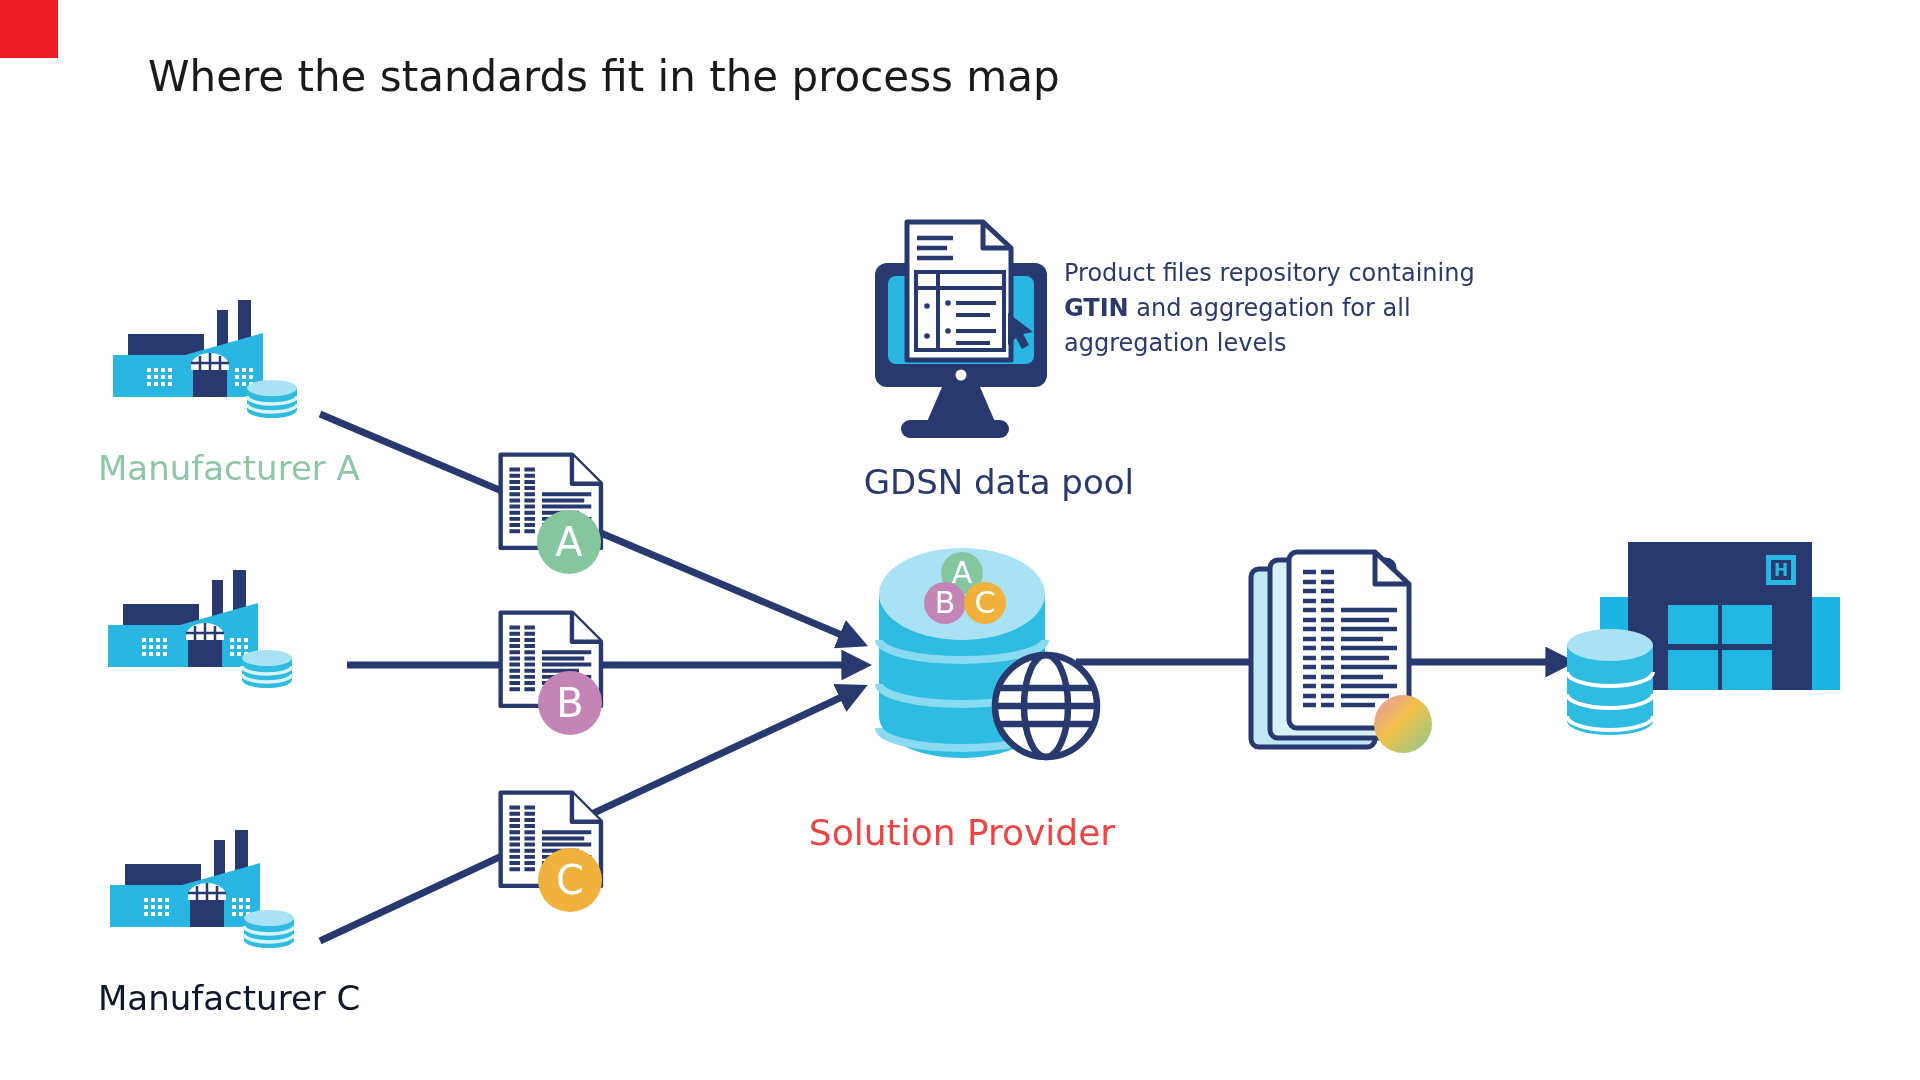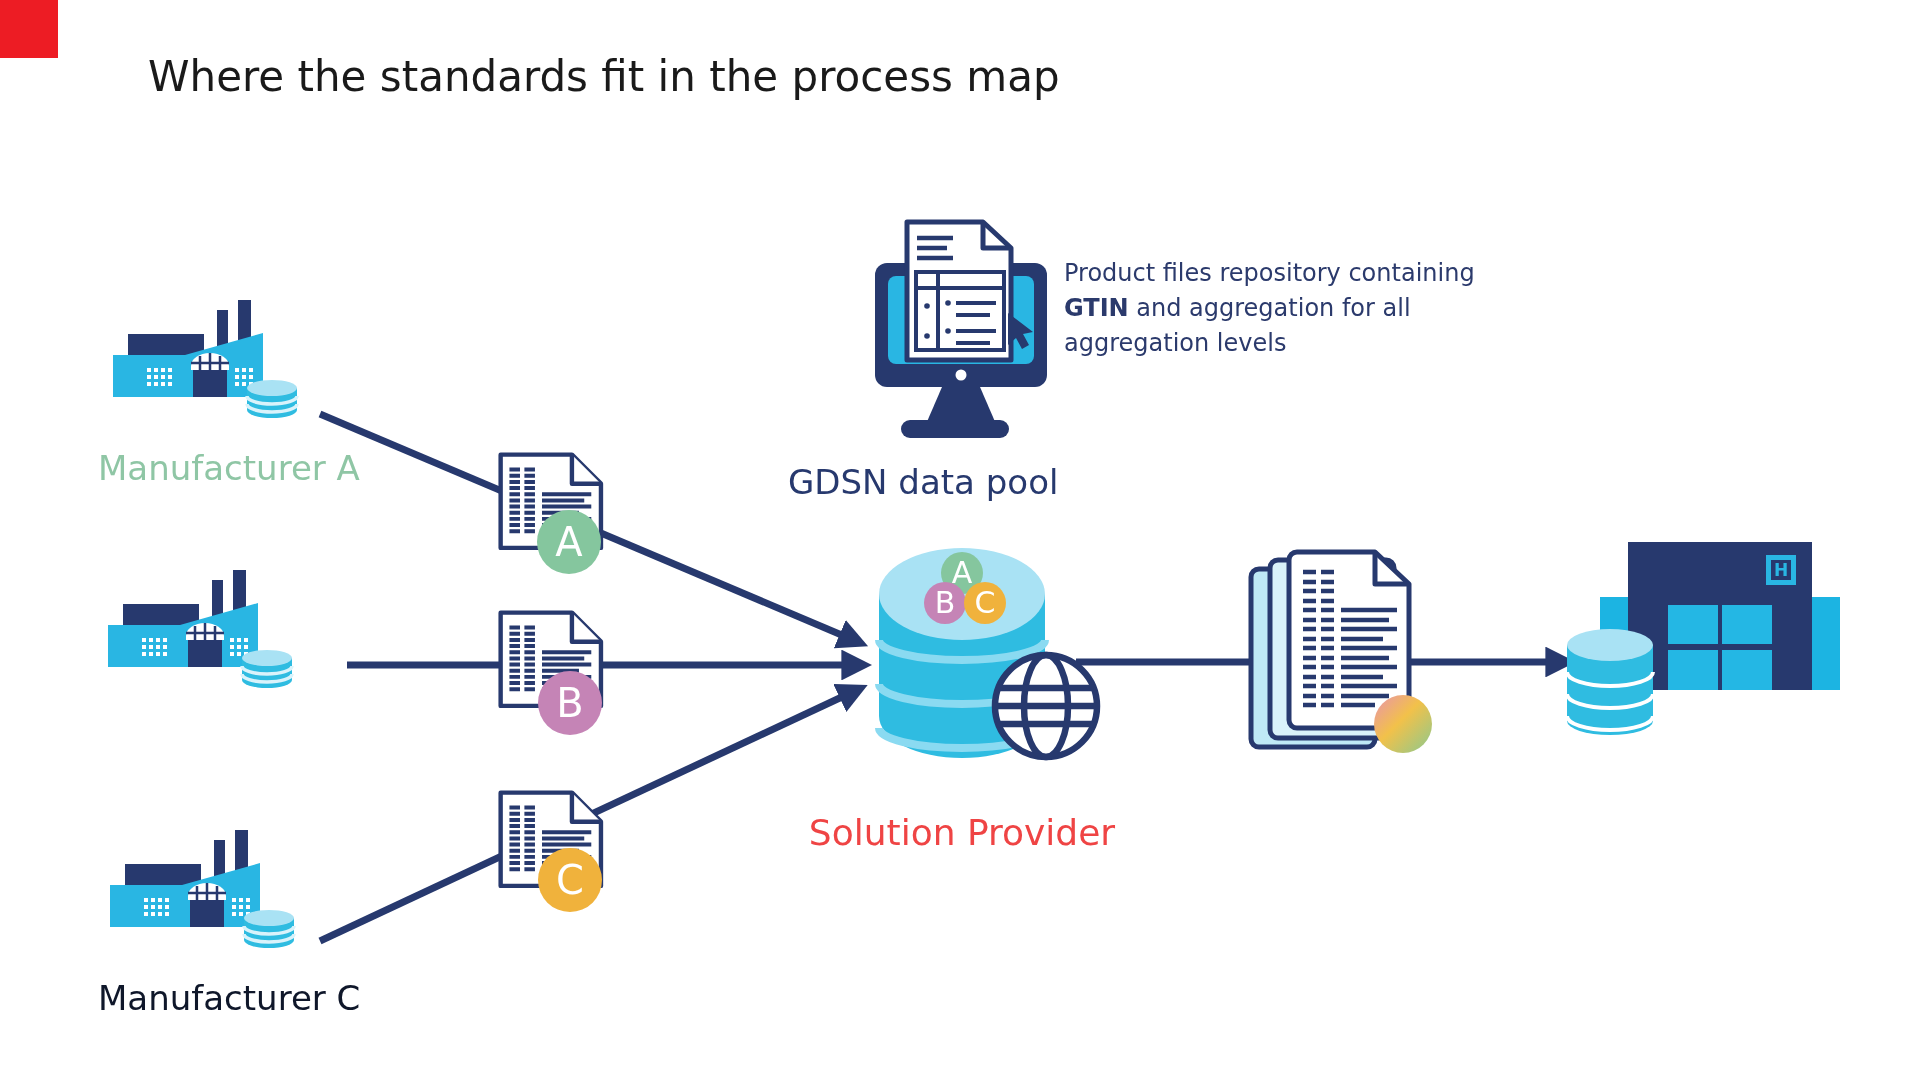--- a/index.html
+++ b/index.html
@@ -7,21 +7,21 @@
     position:relative;width:1920px;height:1080px;overflow:hidden;background:#ffffff;
     font-family:"DejaVu Sans","Liberation Sans",sans-serif;
   }
   .abs{position:absolute;}
   .corner-marker{left:0;top:0;width:58px;height:58px;background:#ed1c24;}
   .title{left:148px;top:52px;font-size:42px;color:#1a1a1a;letter-spacing:0px;white-space:nowrap;}
   .mfr-label{left:78px;width:300px;font-size:34px;white-space:nowrap;margin-left:20px;}
   .mfr-a{top:448px;color:#8fc6a5;}
   .mfr-b{top:713px;color:#c78ab8;}
   .mfr-c{top:978px;color:#0f172a;}
-  .gdsn-label{left:788px;top:462px;width:346px;text-align:left;font-size:34px;color:#27396e;white-space:nowrap;}
+  .gdsn-label{left:788px;top:462px;width:346px;text-align:right;font-size:34px;color:#27396e;white-space:nowrap;}
   .desc{left:1064px;top:256px;font-size:24px;line-height:35px;color:#2b3a6c;}
   .desc .bold{font-weight:bold;}
   .provider-label{left:772px;top:810px;width:380px;text-align:center;font-size:36px;line-height:45px;color:#ef4444;}
   .hospital-label{left:1605px;top:733px;width:220px;text-align:center;font-size:34px;color:#27396e;white-space:nowrap;}
   svg{position:absolute;left:0;top:0;}
   svg text{font-family:"DejaVu Sans","Liberation Sans",sans-serif;}
 </style>
 </head>
 <body>
 

